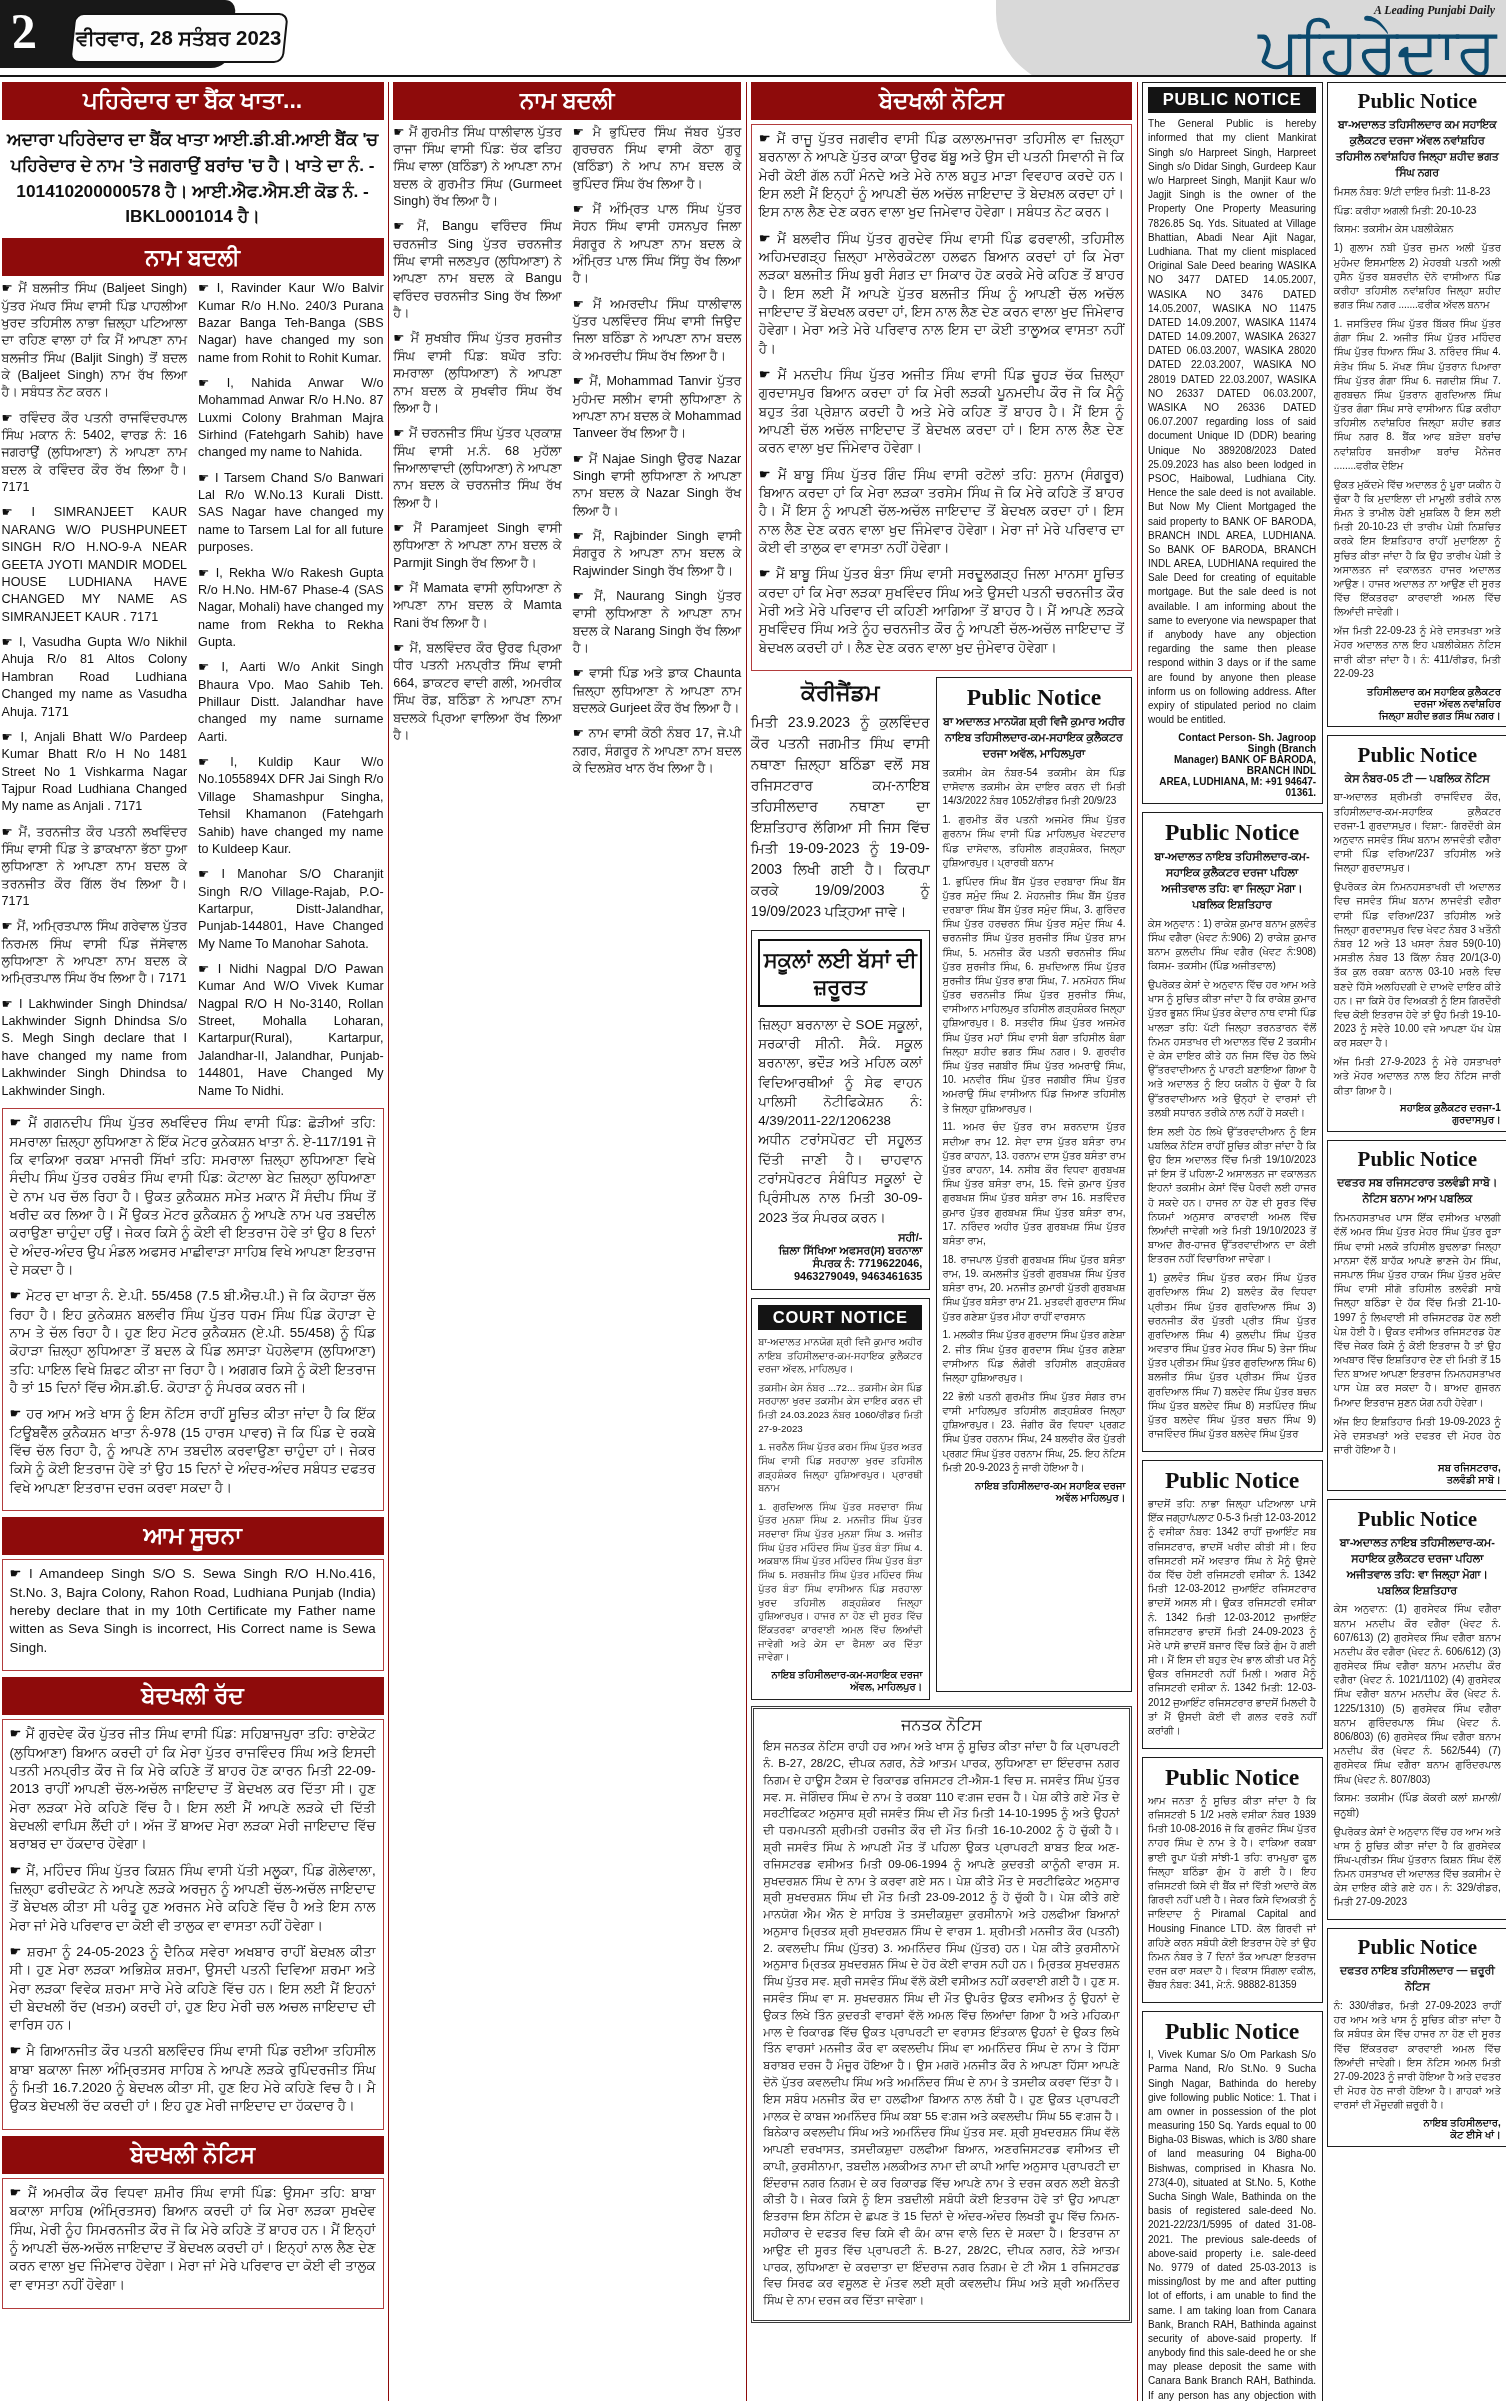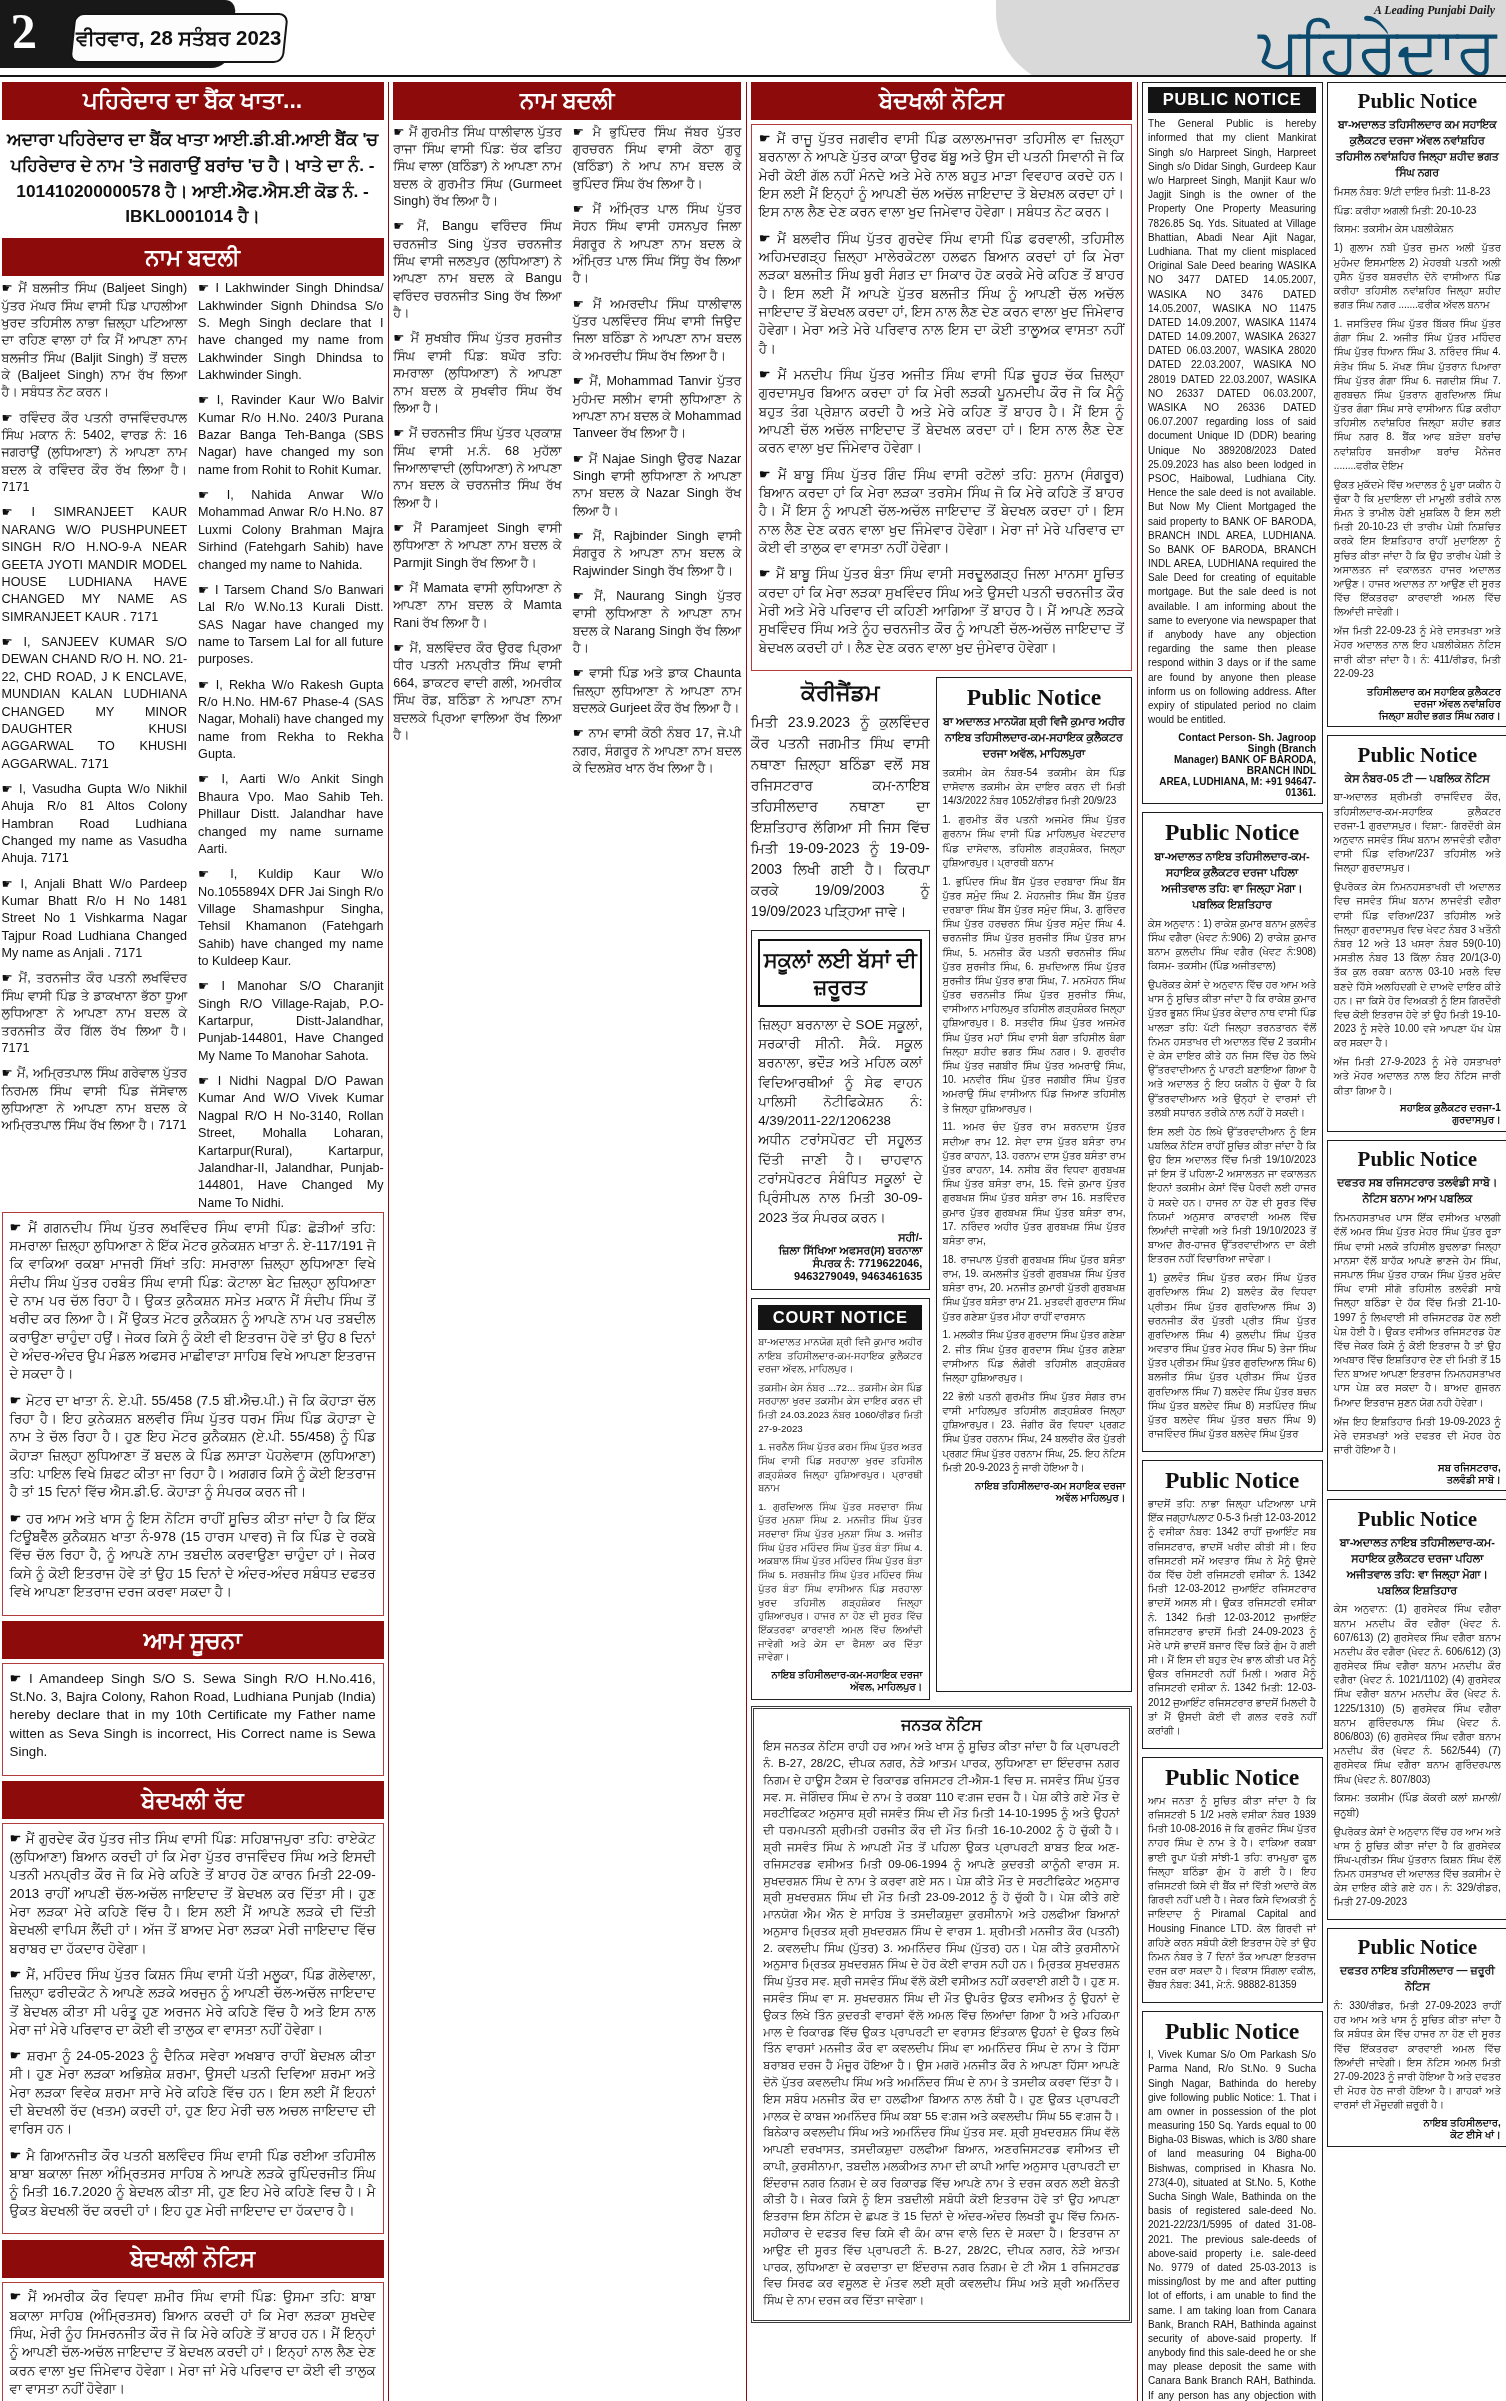--- a/index.html
+++ b/index.html
@@ -29,21 +29,21 @@
   .z3-sub{display:grid;grid-template-columns:1fr 196px;gap:6.3px;margin-bottom:6.3px;}
   .corr-title{font-size:22px;font-weight:bold;text-align:center;margin:3.1px 0 6.3px 0;}
   .corr-text{font-size:14px;line-height:1.5;text-align:justify;}
   .plain-box{border:1.6px solid #222;padding:6.3px;margin-top:7.9px;background:#fff;}
   .bus-title{font-size:21px;font-weight:900;text-align:center;line-height:1.3;margin:1.6px 0 7.9px 0;border:2.4px solid #111;padding:4.7px 1.6px;}
   .bus-text{font-size:13.3px;line-height:1.45;text-align:justify;}
   .sig{white-space:pre-line;text-align:right;font-weight:bold;font-size:11px;margin-top:4.7px;}
   .black-bar{background:#141414;color:#fff;text-align:center;font-weight:900;font-size:16.5px;letter-spacing:0.8px;padding:3.1px 0;margin-bottom:4.7px;font-family:"Liberation Sans",sans-serif;}
   .small-body p{font-size:9.8px;line-height:1.4;margin:0 0 4.7px 0;text-align:justify;}
   .janatak{border:3.9px double #3a3a3a;padding:6.3px 9.4px;margin-top:1.6px;}
-  .janatak-title{text-align:center;font-weight:bold;font-size:15.7px;margin-bottom:4.7px;}
+  .janatak-title{text-align:center;font-weight:normal;font-size:15.7px;margin-bottom:4.7px;}
   .janatak-body p{font-size:11.5px;line-height:1.46;text-align:justify;margin:0 0 4.7px 0;}
   
   .pn-box{border:1.6px solid #1d1d1d;padding:4.7px 5.5px;margin-bottom:7.9px;background:#fff;}
   .pn-serif{font-family:"Liberation Serif","DejaVu Serif",serif;font-size:23.6px;font-weight:bold;text-align:center;margin:1.6px 0 3.1px 0;}
   .z5 .pn-serif{font-size:21px;}
   .pn-sub{font-size:11px;font-weight:bold;text-align:center;line-height:1.45;margin-bottom:3.9px;}
   .pn-body p{font-size:10px;line-height:1.42;margin:0 0 4.7px 0;text-align:justify;}
   .pn-sig{white-space:pre-line;text-align:right;font-weight:bold;font-size:10px;margin-top:3.1px;}
 </style>
 </head>
@@ -67,21 +67,20 @@
 
     <section class="zone">
       <div class="red-bar">ਪਹਿਰੇਦਾਰ ਦਾ ਬੈਂਕ ਖਾਤਾ...</div>
       <div class="bank-text">ਅਦਾਰਾ ਪਹਿਰੇਦਾਰ ਦਾ ਬੈਂਕ ਖਾਤਾ ਆਈ.ਡੀ.ਬੀ.ਆਈ ਬੈਂਕ 'ਚ ਪਹਿਰੇਦਾਰ ਦੇ ਨਾਮ 'ਤੇ ਜਗਰਾਉਂ ਬਰਾਂਚ 'ਚ ਹੈ। ਖਾਤੇ ਦਾ ਨੰ. - 101410200000578 ਹੈ। ਆਈ.ਐਫ.ਐਸ.ਈ ਕੋਡ ਨੰ. - IBKL0001014 ਹੈ।</div>
 
       <div class="red-bar">ਨਾਮ ਬਦਲੀ</div>
       <div class="cols-2">
           <p class="hand-para">ਮੈਂ ਬਲਜੀਤ ਸਿੰਘ (Baljeet Singh) ਪੁੱਤਰ ਮੱਘਰ ਸਿੰਘ ਵਾਸੀ ਪਿੰਡ ਪਾਹਲੀਆ ਖੁਰਦ ਤਹਿਸੀਲ ਨਾਭਾ ਜ਼ਿਲ੍ਹਾ ਪਟਿਆਲਾ ਦਾ ਰਹਿਣ ਵਾਲਾ ਹਾਂ ਕਿ ਮੈਂ ਆਪਣਾ ਨਾਮ ਬਲਜੀਤ ਸਿੰਘ (Baljit Singh) ਤੋਂ ਬਦਲ ਕੇ (Baljeet Singh) ਨਾਮ ਰੱਖ ਲਿਆ ਹੈ। ਸਬੰਧਤ ਨੋਟ ਕਰਨ।</p>
           <p class="hand-para">ਰਵਿੰਦਰ ਕੌਰ ਪਤਨੀ ਰਾਜਵਿੰਦਰਪਾਲ ਸਿੰਘ ਮਕਾਨ ਨੰ: 5402, ਵਾਰਡ ਨੰ: 16 ਜਗਰਾਉਂ (ਲੁਧਿਆਣਾ) ਨੇ ਆਪਣਾ ਨਾਮ ਬਦਲ ਕੇ ਰਵਿੰਦਰ ਕੌਰ ਰੱਖ ਲਿਆ ਹੈ। 7171</p>
           <p class="hand-para">I SIMRANJEET KAUR NARANG W/O PUSHPUNEET SINGH R/O H.NO-9-A NEAR GEETA JYOTI MANDIR MODEL HOUSE LUDHIANA HAVE CHANGED MY NAME AS SIMRANJEET KAUR . 7171</p>
-          <p class="hand-para">I, SANJEEV KUMAR S/O DEWAN CHAND R/O H. NO. 21-22, CHD ROAD, J K ENCLAVE, MUNDIAN KALAN LUDHIANA CHANGED MY MINOR DAUGHTER KHUSI AGGARWAL TO KHUSHI AGGARWAL. 7171</p>
           <p class="hand-para">I, Vasudha Gupta W/o Nikhil Ahuja R/o 81 Altos Colony Hambran Road Ludhiana Changed my name as Vasudha Ahuja. 7171</p>
           <p class="hand-para">I, Anjali Bhatt W/o Pardeep Kumar Bhatt R/o H No 1481 Street No 1 Vishkarma Nagar Tajpur Road Ludhiana Changed My name as Anjali . 7171</p>
           <p class="hand-para">ਮੈਂ, ਤਰਨਜੀਤ ਕੌਰ ਪਤਨੀ ਲਖਵਿੰਦਰ ਸਿੰਘ ਵਾਸੀ ਪਿੰਡ ਤੇ ਡਾਕਖਾਨਾ ਭੱਠਾ ਧੂਆ ਲੁਧਿਆਣਾ ਨੇ ਆਪਣਾ ਨਾਮ ਬਦਲ ਕੇ ਤਰਨਜੀਤ ਕੌਰ ਗਿੱਲ ਰੱਖ ਲਿਆ ਹੈ। 7171</p>
           <p class="hand-para">ਮੈਂ, ਅਮ੍ਰਿਤਪਾਲ ਸਿੰਘ ਗਰੇਵਾਲ ਪੁੱਤਰ ਨਿਰਮਲ ਸਿੰਘ ਵਾਸੀ ਪਿੰਡ ਜੱਸੋਵਾਲ ਲੁਧਿਆਣਾ ਨੇ ਆਪਣਾ ਨਾਮ ਬਦਲ ਕੇ ਅਮ੍ਰਿਤਪਾਲ ਸਿੰਘ ਰੱਖ ਲਿਆ ਹੈ। 7171</p>
           <p class="hand-para">I Lakhwinder Singh Dhindsa/ Lakhwinder Signh Dhindsa S/o S. Megh Singh declare that I have changed my name from Lakhwinder Singh Dhindsa to Lakhwinder Singh.</p>
           <p class="hand-para">I, Ravinder Kaur W/o Balvir Kumar R/o H.No. 240/3 Purana Bazar Banga Teh-Banga (SBS Nagar) have changed my son name from Rohit to Rohit Kumar.</p>
           <p class="hand-para">I, Nahida Anwar W/o Mohammad Anwar R/o H.No. 87 Luxmi Colony Brahman Majra Sirhind (Fatehgarh Sahib) have changed my name to Nahida.</p>
           <p class="hand-para">I Tarsem Chand S/o Banwari Lal R/o W.No.13 Kurali Distt. SAS Nagar have changed my name to Tarsem Lal for all future purposes.</p>
           <p class="hand-para">I, Rekha W/o Rakesh Gupta R/o H.No. HM-67 Phase-4 (SAS Nagar, Mohali) have changed my name from Rekha to Rekha Gupta.</p>
           <p class="hand-para">I, Aarti W/o Ankit Singh Bhaura Vpo. Mao Sahib Teh. Phillaur Distt. Jalandhar have changed my name surname Aarti.</p>

